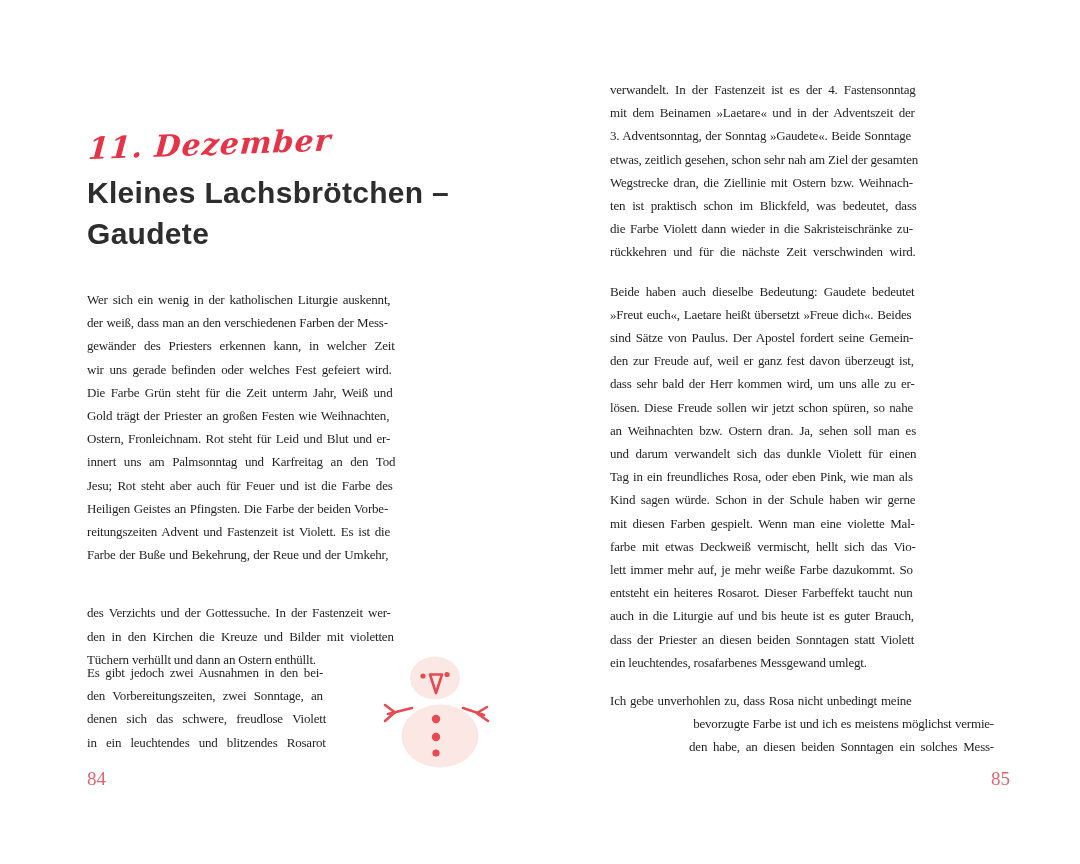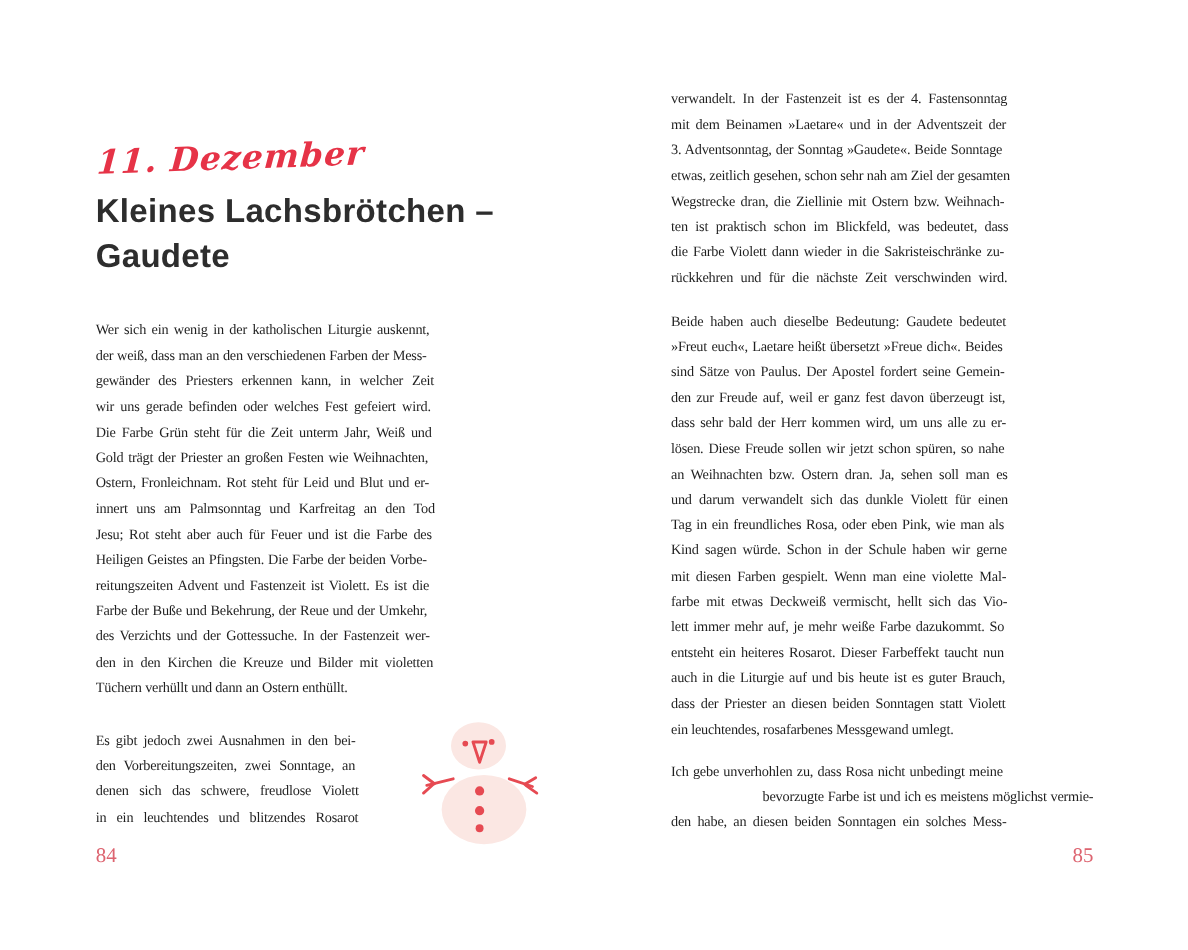--- a/index.html
+++ b/index.html
@@ -45,21 +45,21 @@
     display:block;white-space:nowrap;
     font-size:13px;line-height:23.2px;
     letter-spacing:-0.2px;color:var(--body-text);
   }
 
   .pagenum{
     position:absolute;top:768px;
     font-size:19px;color:var(--pagenum-red);
   }
   .pagenum-left{left:0;}
-  .pagenum-right{left:0;width:384px;text-align:right;}
+  .pagenum-right{left:16px;width:384px;text-align:right;}
 
   .snowman{
     position:absolute;left:381px;top:641px;
     width:128px;height:136px;
   }
 </style>
 </head>
 <body>
 
 <div class="col col-left">
@@ -77,21 +77,21 @@
       <div class="line" style="word-spacing: 4.92634px;"><span>gewänder des Priesters erkennen kann, in welcher Zeit</span></div>
       <div class="line" style="word-spacing: 2.60938px;"><span>wir uns gerade befinden oder welches Fest gefeiert wird.</span></div>
       <div class="line" style="word-spacing: 2.475px;"><span>Die Farbe Grün steht für die Zeit unterm Jahr, Weiß und</span></div>
       <div class="line" style="word-spacing: 1.23047px;"><span>Gold trägt der Priester an großen Festen wie Weihnachten,</span></div>
       <div class="line" style="word-spacing: 1.55556px;"><span>Ostern, Fronleichnam. Rot steht für Leid und Blut und er-</span></div>
       <div class="line" style="word-spacing: 4.66406px;"><span>innert uns am Palmsonntag und Karfreitag an den Tod</span></div>
       <div class="line" style="word-spacing: 2.32812px;"><span>Jesu; Rot steht aber auch für Feuer und ist die Farbe des</span></div>
       <div class="line" style="word-spacing: 0.552734px;"><span>Heiligen Geistes an Pfingsten. Die Farbe der beiden Vorbe-</span></div>
       <div class="line" style="word-spacing: 1.83008px;"><span>reitungszeiten Advent und Fastenzeit ist Violett. Es ist die</span></div>
       <div class="line" style="word-spacing: 0.512153px;"><span>Farbe der Buße und Bekehrung, der Reue und der Umkehr,</span></div>
-      <div class="line" style="word-spacing: 2.13867px;"><span>des Verzichts und der Gottessuche. In der Fastenzeit wer-</span></div>
+      <div class="line" style="word-spacing: 2.13867px; margin-top: 35px;"><span>des Verzichts und der Gottessuche. In der Fastenzeit wer-</span></div>
       <div class="line" style="word-spacing: 3.39236px;"><span>den in den Kirchen die Kreuze und Bilder mit violetten</span></div>
       <div class="line flush"><span>Tüchern verhüllt und dann an Ostern enthüllt.</span></div>
     </div>
 
   <div class="para p-left-2">
       <div class="line" style="word-spacing: 2.68527px;"><span>Es gibt jedoch zwei Ausnahmen in den bei-</span></div>
       <div class="line" style="word-spacing: 4.33203px;"><span>den Vorbereitungszeiten, zwei Sonntage, an</span></div>
       <div class="line" style="word-spacing: 6.49688px;"><span>denen sich das schwere, freudlose Violett</span></div>
       <div class="line" style="word-spacing: 6.14375px;"><span>in ein leuchtendes und blitzendes Rosarot</span></div>
     </div>
@@ -153,17 +153,17 @@
       <div class="line" style="word-spacing: 1.3559px;"><span>lett immer mehr auf, je mehr weiße Farbe dazukommt. So</span></div>
       <div class="line" style="word-spacing: 1.73438px;"><span>entsteht ein heiteres Rosarot. Dieser Farbeffekt taucht nun</span></div>
       <div class="line" style="word-spacing: 1.60085px;"><span>auch in die Liturgie auf und bis heute ist es guter Brauch,</span></div>
       <div class="line" style="word-spacing: 2.41406px;"><span>dass der Priester an diesen beiden Sonntagen statt Violett</span></div>
       <div class="line flush"><span>ein leuchtendes, rosafarbenes Messgewand umlegt.</span></div>
     </div>
 
   <div class="para p-right-2">
       <div class="line" style="word-spacing: 0.886719px;"><span>Ich gebe unverhohlen zu, dass Rosa nicht unbedingt meine</span></div>
       <div class="line" style="word-spacing: 0.419922px; text-align: right;"><span>bevorzugte Farbe ist und ich es meistens möglichst vermie-</span></div>
-      <div class="line" style="word-spacing: 2.7832px;"><span>den habe, an diesen beiden Sonntagen ein solches Mess-</span></div>
+      <div class="line" style="word-spacing: 2.7832px; text-align: right;"><span>den habe, an diesen beiden Sonntagen ein solches Mess-</span></div>
     </div>
 
   <div class="pagenum pagenum-right">85</div>
 </div>
 
 </body></html>

